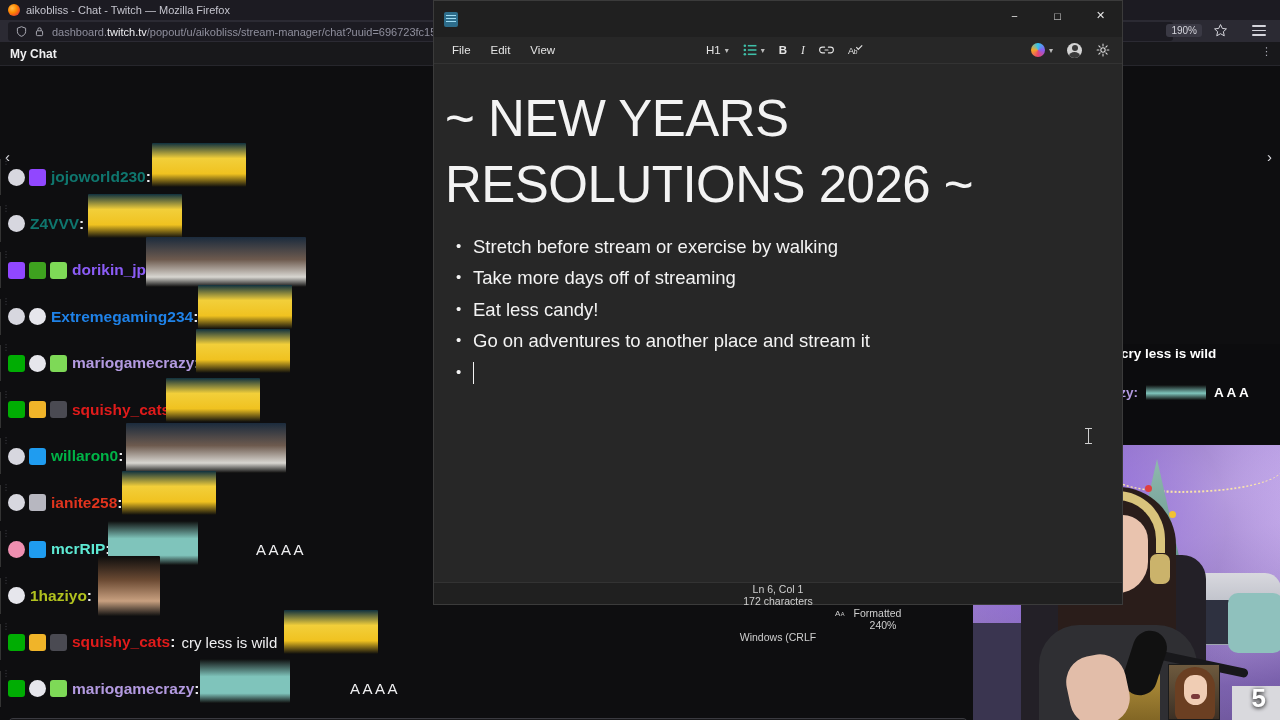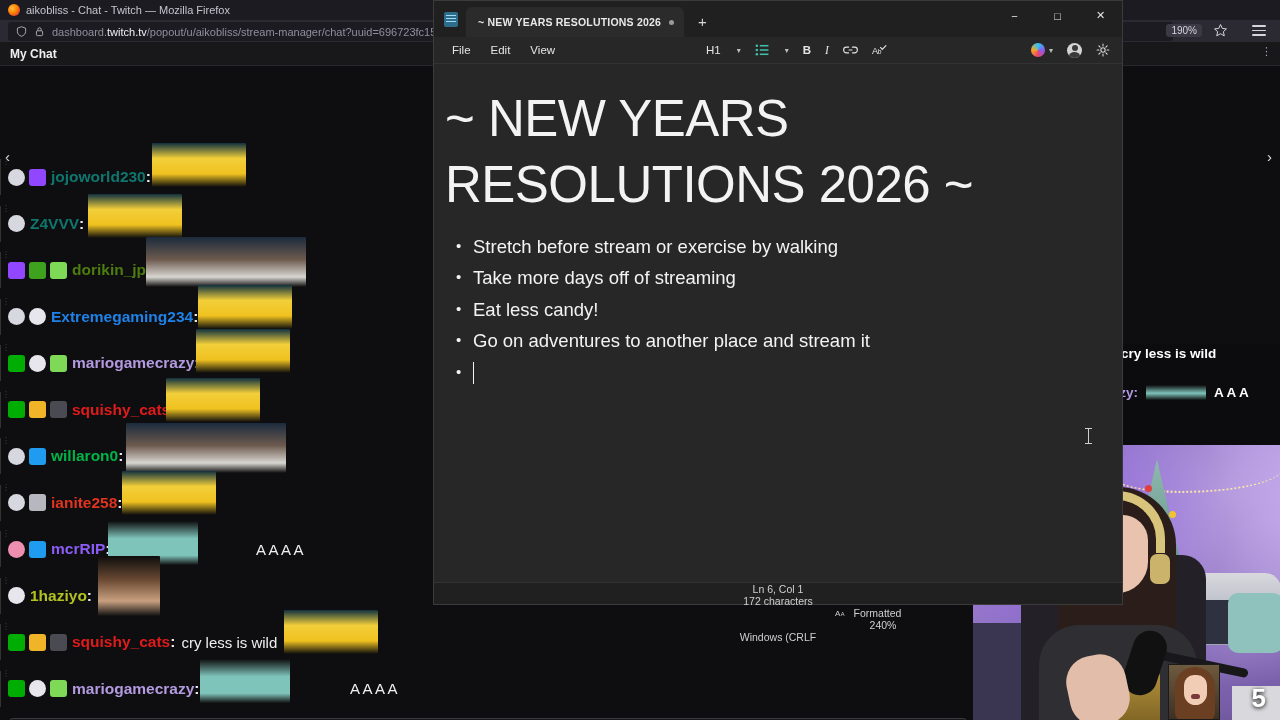--- a/index.html
+++ b/index.html
@@ -68,21 +68,21 @@
   .np-plus { margin-left:14px; margin-bottom:7px; color:#d6d6d6; font-size:15px; }
   .np-winbtns { position:absolute; right:0; top:0; display:flex; }
   .np-winbtns div { width:43px; height:29px; display:flex; align-items:center; justify-content:center;
     color:#e6e6e6; font-size:11px; }
 
   .np-toolbar { height:27px; background:#272727; border-bottom:1px solid #333;
     display:flex; align-items:center; position:relative; }
   .np-menu { display:flex; gap:0; margin-left:8px; }
   .np-menu div { color:#e4e4e4; font-size:11.5px; padding:3px 10px; border-radius:4px; }
   .np-center { position:absolute; left:265px; display:flex; align-items:center; gap:0; }
-  .np-ti { display:flex; align-items:center; gap:16px; padding:3px 7px; border-radius:4px;
+  .np-ti { display:flex; align-items:center; gap:4px; padding:3px 7px; border-radius:4px;
     color:#e4e4e4; font-size:11.5px; }
   .chev { font-size:8px; color:#bdbdbd; }
   .np-right { position:absolute; right:6px; display:flex; align-items:center; gap:2px; }
   .np-right > div { padding:3px 6px; display:flex; align-items:center; gap:4px;}
   .copilot { width:14px; height:14px; border-radius:50%;
     background:conic-gradient(#2ec4f1,#8a5bf0,#e8446e,#f6a623,#2ec4f1); }
   .avatar { width:15px; height:15px; border-radius:50%; background:#d4d4d4; position:relative; overflow:hidden;}
   .avatar::before{content:"";position:absolute;left:4.5px;top:2.5px;width:6px;height:6px;border-radius:50%;background:#3a3a3a;}
   .avatar::after{content:"";position:absolute;left:2px;top:9.5px;width:11px;height:8px;border-radius:50% 50% 0 0;background:#3a3a3a;}
 
@@ -228,21 +228,21 @@
           <span class="colon">:</span>
           <div class="emote" style="left: 88px; top: -6.75px; width: 94px; height: 44px; background: linear-gradient(rgb(16, 49, 63) 0%, rgb(242, 207, 58) 35%, rgb(240, 194, 32) 70%, rgb(13, 13, 13) 100%);"></div>
         </div>
         <div class="msg">
           <div class="drag">⋮</div>
           <div class="badges">
             <span class="bdg" style="background: rgb(145, 71, 255);"></span>
             <span class="bdg" style="background: rgb(62, 162, 31);"></span>
             <span class="bdg" style="background: rgb(126, 217, 87);"></span>
           </div>
-          <span class="uname" style="color: #4d7c0f;">dorikin_jp</span>
+          <span class="uname" style="color: #8b5cf6;">dorikin_jp</span>
           <span class="colon">:</span>
           <div class="emote" style="left: 146px; top: -9.75px; width: 160px; height: 50px; background: linear-gradient(rgb(27, 43, 61) 0%, rgb(109, 90, 78) 45%, rgb(216, 214, 209) 80%, rgb(12, 12, 12) 100%);"></div>
         </div>
         <div class="msg">
           <div class="drag">⋮</div>
           <div class="badges">
             <span class="bdg" style="background: rgb(215, 215, 223); border-radius: 50%;"></span>
             <span class="bdg" style="background: rgb(230, 230, 236); border-radius: 50%;"></span>
           </div>
           <span class="uname" style="color: rgb(31, 130, 232);">Extremegaming234</span>
@@ -290,21 +290,21 @@
           <span class="uname" style="color: rgb(224, 52, 30);">ianite258</span>
           <span class="colon">:</span>
           <div class="emote" style="left: 122px; top: -8.75px; width: 94px; height: 44px; background: linear-gradient(rgb(16, 49, 63) 0%, rgb(242, 207, 58) 35%, rgb(240, 194, 32) 70%, rgb(13, 13, 13) 100%);"></div>
         </div>
         <div class="msg">
           <div class="drag">⋮</div>
           <div class="badges">
             <span class="bdg" style="background: rgb(239, 143, 176); border-radius: 50%;"></span>
             <span class="bdg" style="background: rgb(31, 156, 240);"></span>
           </div>
-          <span class="uname" style="color: #8b5cf6; text-align: center;">mcrRIP</span>
+          <span class="uname" style="color: #5eead4; text-align: center;">mcrRIP</span>
           <span class="colon">:</span>
           <div class="emote" style="left: 108px; top: -4.75px; width: 90px; height: 44px; background: linear-gradient(rgb(14, 14, 14) 0%, rgb(127, 196, 187) 40%, rgb(127, 196, 187) 78%, rgb(16, 16, 16) 100%);"></div>
           <span class="mtext" style="position: absolute; left: 250px;">A A A A</span>
         </div>
         <div class="msg">
           <div class="drag">⋮</div>
           <div class="badges">
             <span class="bdg" style="background: rgb(230, 230, 236); border-radius: 50%;"></span>
           </div>
           <span class="uname" style="color: rgb(178, 194, 31);">1haziyo</span>
@@ -402,24 +402,20 @@
   </div>
   <div class="num5">5</div>
 </div>
 
 <div id="notepad">
 
   <div class="np-tabstrip">
     <div class="np-appicon">
         <i></i>
       </div>
-    <div class="np-tab">
-      <span class="lbl">~ NEW YEARS RESOLUTIONS 2026</span>
-      <span class="np-dot"></span>
-    </div>
     <div class="np-plus">+</div>
     <div class="np-winbtns">
       <div>−</div>
       <div>□</div>
       <div>✕</div>
     </div>
   </div>
 
   <div class="np-toolbar">
     <div class="np-menu">

